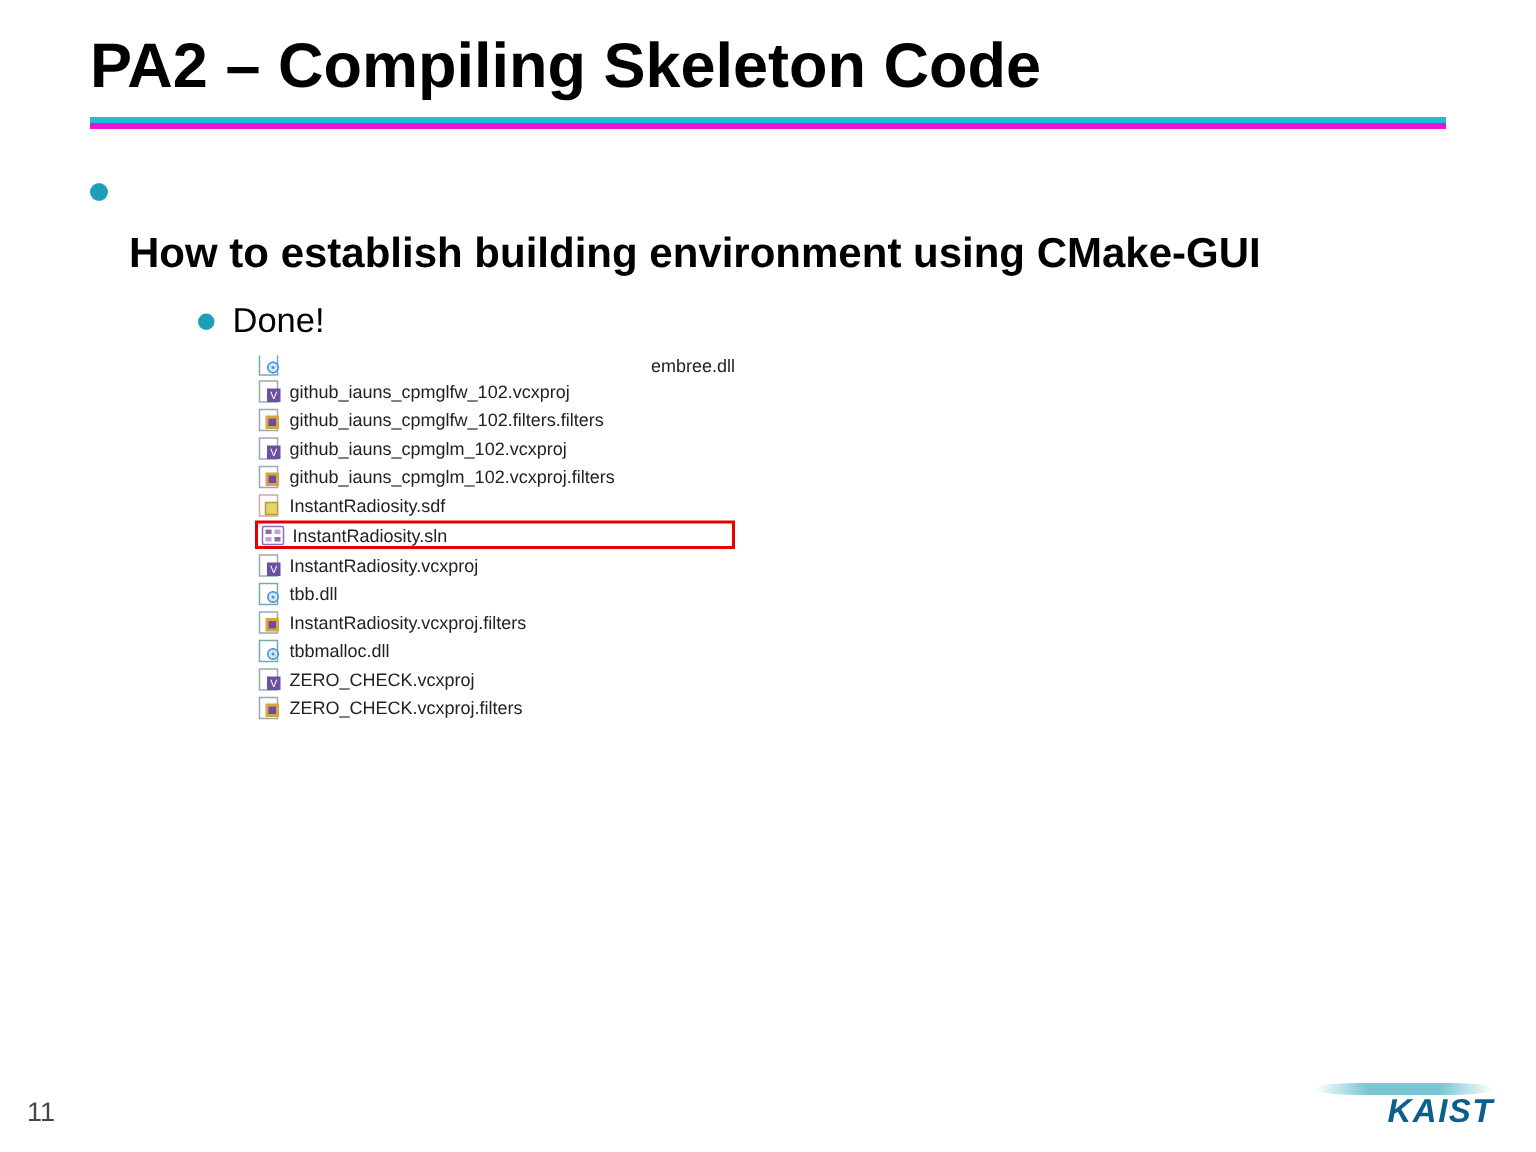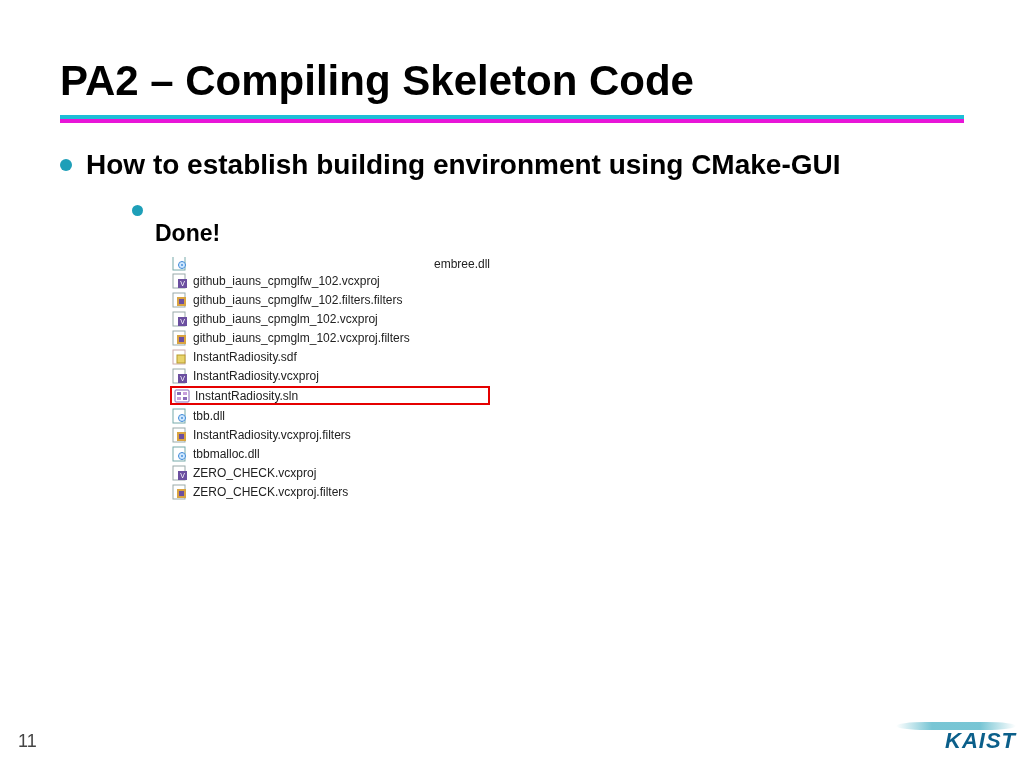--- a/index.html
+++ b/index.html
@@ -5,21 +5,21 @@
   * { margin: 0; padding: 0; box-sizing: border-box; }
   body {
     width: 1024px;
     height: 768px;
     background: #fff;
     font-family: Arial, Helvetica, sans-serif;
     position: relative;
     overflow: hidden;
   }
   .slide {
-    padding: 57px 60px 0 60px;
+    padding: 20px 60px 0 60px;
   }
   .title {
     font-size: 42px;
     font-weight: bold;
     color: #000;
     margin-bottom: 10px;
   }
   .divider {
     height: 8px;
     margin-bottom: 24px;
@@ -30,33 +30,33 @@
     display: flex;
     align-items: flex-start;
     margin-bottom: 14px;
   }
   .bullet-l1 .dot {
     width: 12px; height: 12px; border-radius: 50%;
     background: #1E9FB8; margin-top: 12px; margin-right: 14px; flex-shrink: 0;
   }
   .bullet-l1 .text {
     font-family: Verdana, Arial, sans-serif;
-    font-size: 28px; font-weight: bold; color: #000; line-height: 1.25;
+    font-size: 28px; font-weight: bold; color: #000; line-height: 1.25; margin-top: 41px;
   }
   .bullet-l2 {
     display: flex; align-items: flex-start;
     margin-left: 72px; margin-bottom: 10px;
   }
   .bullet-l2 .dot {
     width: 11px; height: 11px; border-radius: 50%;
     background: #1E9FB8; margin-top: 9px; margin-right: 12px; flex-shrink: 0;
   }
   .bullet-l2 .text {
     font-family: Verdana, Arial, sans-serif;
-    font-size: 23px; font-weight: bold; color: #000; margin-top: 24px;
+    font-size: 23px; font-weight: normal; color: #000;
   }
   .filelist {
     margin-left: 110px;
     margin-top: 6px;
     width: 320px;
     font-family: "Segoe UI", Tahoma, sans-serif;
     font-size: 12px;
     color: #222;
   }
   .file-row {
@@ -74,21 +74,21 @@
     flex-shrink: 0;
   }
   .fname { white-space: nowrap; }
   .page-num {
     position: absolute;
     left: 18px; bottom: 16px;
     font-size: 18px; color: #444;
   }
   .logo {
     position: absolute;
-    right: 8px; bottom: 14px;
+    right: 28px; bottom: 14px;
     text-align: right;
   }
   .logo .swoosh {
     width: 120px; height: 8px;
     background: linear-gradient(90deg, rgba(30,159,184,0) 0%, #1E9FB8 30%, #1E9FB8 70%, rgba(30,159,184,0) 100%);
     border-radius: 50% / 100%;
     margin-bottom: -2px;
     opacity: 0.6;
   }
   .logo .name {
@@ -174,45 +174,45 @@
       </div>
       <div class="file-row">
         <span class="icon">
           <svg xmlns="http://www.w3.org/2000/svg" viewBox="0 0 16 16">
             <rect x="1" y="1" width="12" height="14" fill="#fff" stroke="#caa" stroke-width="1"></rect>
             <rect x="5" y="6" width="8" height="8" fill="#e8d36b" stroke="#b89b2e"></rect>
           </svg>
         </span>
         <span class="fname">InstantRadiosity.sdf</span>
       </div>
-      <div class="file-row">
-        <span class="icon">
-          <svg xmlns="http://www.w3.org/2000/svg" viewBox="0 0 16 16">
-            <rect x="1" y="1" width="12" height="14" fill="#fff" stroke="#9aa" stroke-width="1"></rect>
-            <rect x="6" y="6" width="9" height="9" fill="#6b4fa0"></rect>
-            <text x="10.5" y="13" font-size="7" fill="#fff" text-anchor="middle" font-family="Arial">V</text>
-          </svg>
-        </span>
-        <span class="fname">InstantRadiosity.vcxproj</span>
-      </div>
       <div class="file-row hl">
         <span class="icon">
           <svg xmlns="http://www.w3.org/2000/svg" viewBox="0 0 16 16">
             <rect x="1" y="2" width="14" height="12" rx="1" fill="#fff" stroke="#8a6bb8"></rect>
             <rect x="3" y="4" width="4" height="3" fill="#8a6bb8"></rect>
             <rect x="9" y="4" width="4" height="3" fill="#c9a0dc"></rect>
             <rect x="3" y="9" width="4" height="3" fill="#c9a0dc"></rect>
             <rect x="9" y="9" width="4" height="3" fill="#8a6bb8"></rect>
           </svg>
         </span>
         <span class="fname">InstantRadiosity.sln</span>
       </div>
       <div class="file-row">
         <span class="icon">
           <svg xmlns="http://www.w3.org/2000/svg" viewBox="0 0 16 16">
+            <rect x="1" y="1" width="12" height="14" fill="#fff" stroke="#9aa" stroke-width="1"></rect>
+            <rect x="6" y="6" width="9" height="9" fill="#6b4fa0"></rect>
+            <text x="10.5" y="13" font-size="7" fill="#fff" text-anchor="middle" font-family="Arial">V</text>
+          </svg>
+        </span>
+        <span class="fname">InstantRadiosity.vcxproj</span>
+      </div>
+      <div class="file-row">
+        <span class="icon">
+          <svg xmlns="http://www.w3.org/2000/svg" viewBox="0 0 16 16">
             <rect x="1" y="1" width="12" height="14" fill="#fff" stroke="#7aa" stroke-width="1"></rect>
             <circle cx="10" cy="10" r="3.5" fill="#cfe8ff" stroke="#4a90d9"></circle>
             <circle cx="10" cy="10" r="1" fill="#4a90d9"></circle>
             <path d="M10 6v1M10 13v1M6 10h1M13 10h1" stroke="#4a90d9" stroke-width="1"></path>
           </svg>
         </span>
         <span class="fname">tbb.dll</span>
       </div>
       <div class="file-row">
         <span class="icon">

